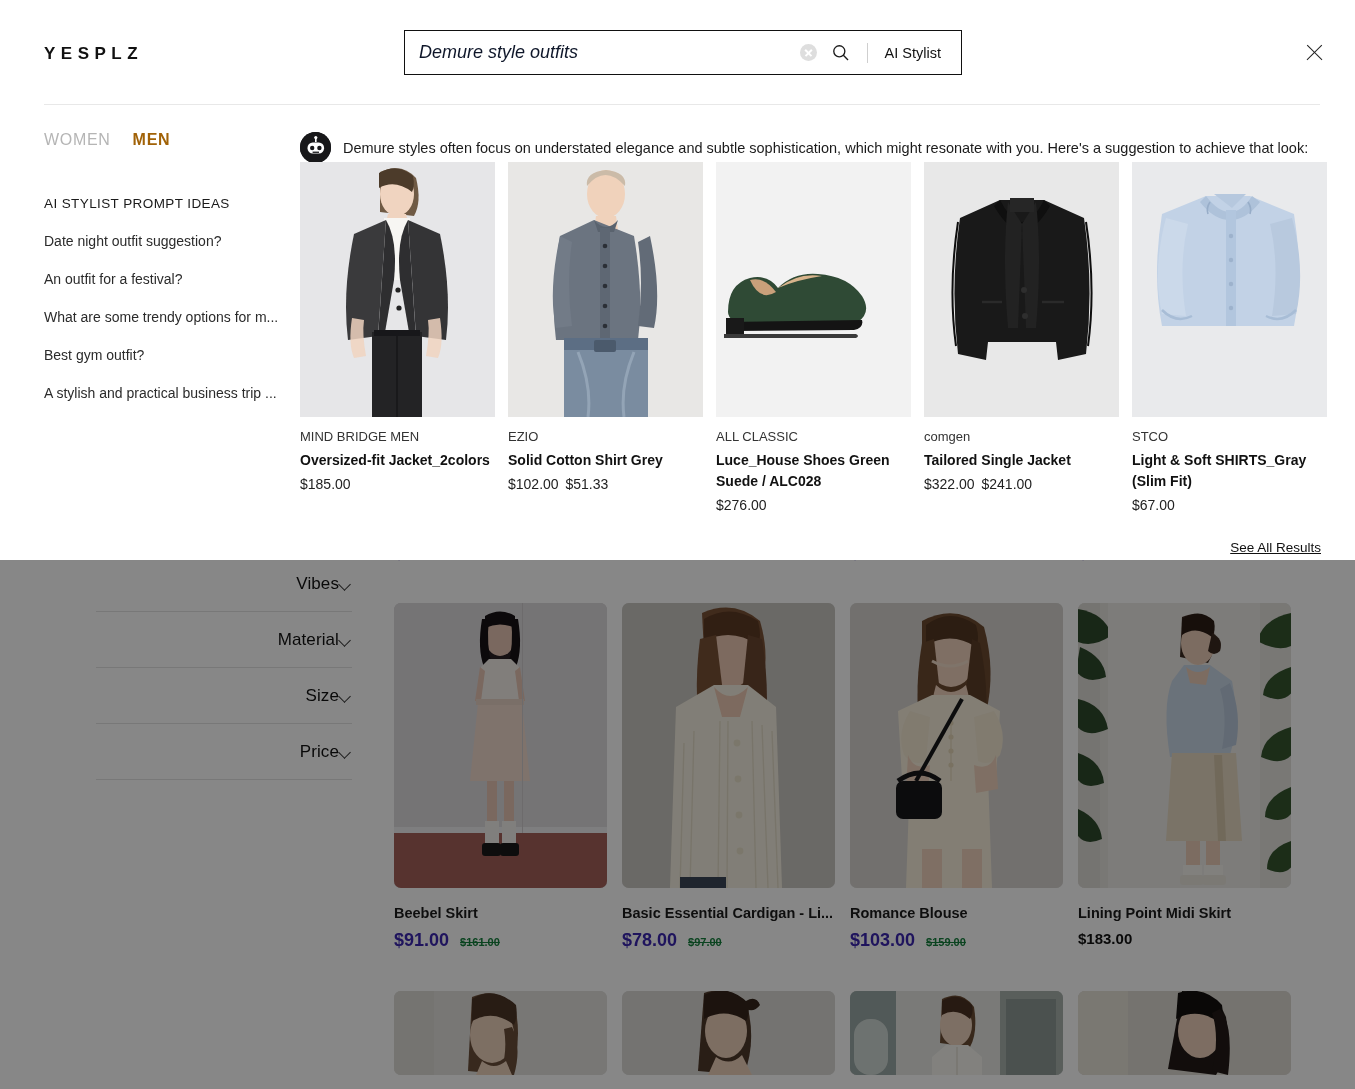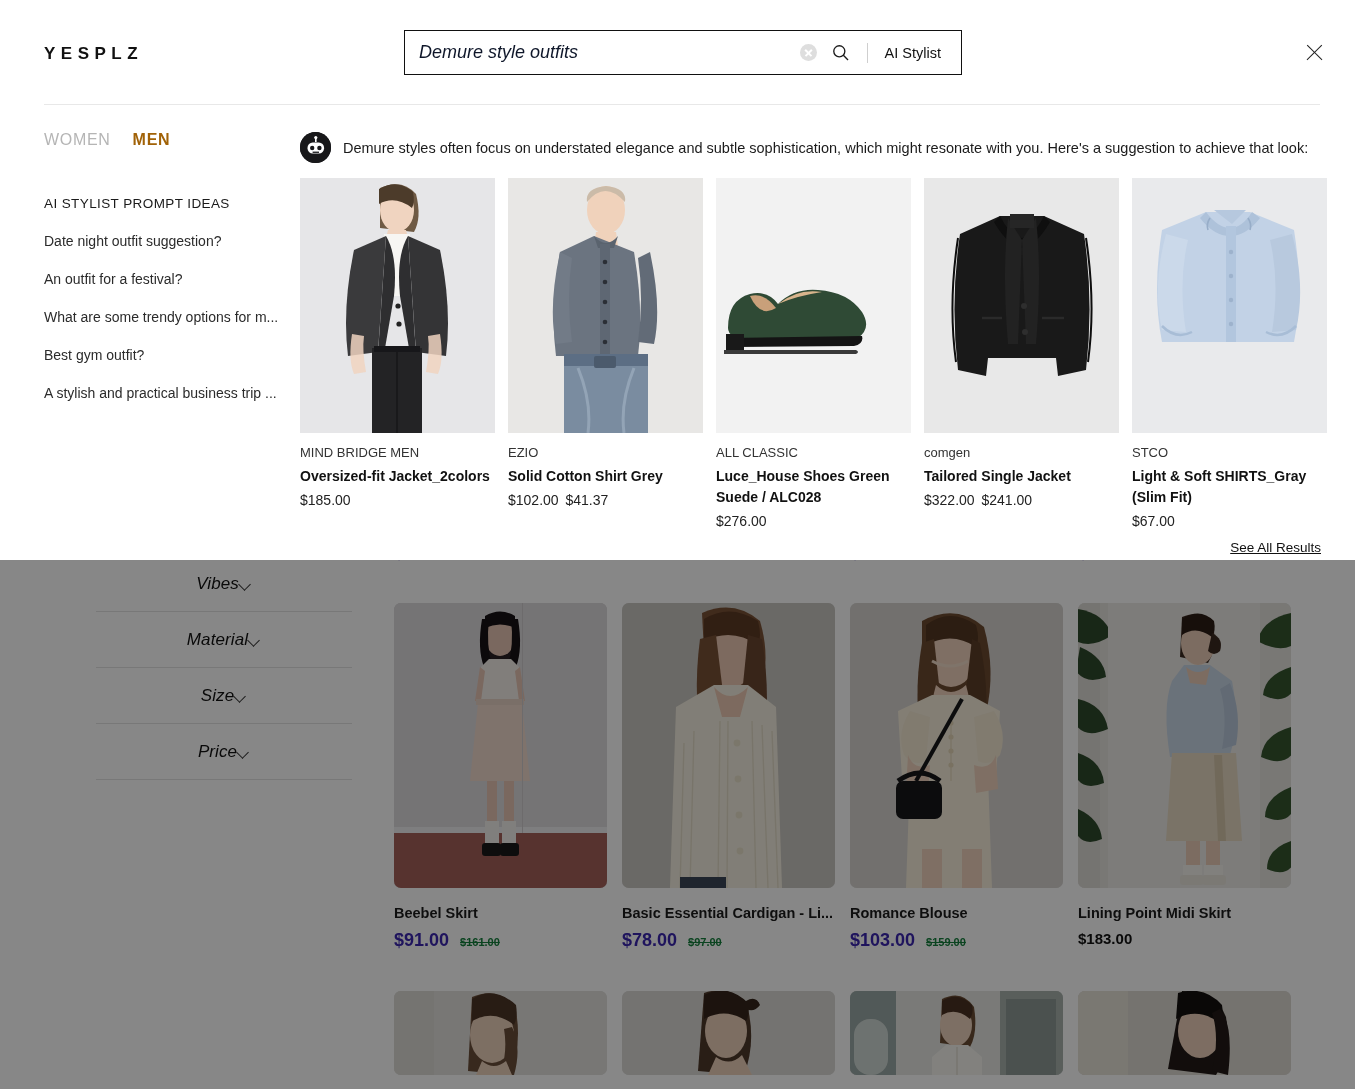--- a/index.html
+++ b/index.html
@@ -15,24 +15,23 @@
   .bg-page {
     position: absolute; left: 0; top: 0; width: 1355px; height: 1089px;
     background: #ffffff;
   }
   .bg-inner { position: absolute; left: 0; top: 0; width: 1355px; height: 1089px; }
 
   .filters {
     position: absolute; left: 96px; top: 556px; width: 256px;
   }
   .filter-row {
-    display: flex; align-items: center; justify-content: center;
+    display: flex; align-items: center; justify-content: flex-end;
     padding: 18px 0 17px 0;
     border-bottom: 1px solid #e2e2e2;
-    font-style: italic;
   }
   .filter-row .flabel { font-size: 17px; color: #111; letter-spacing: .1px; }
   .chev {
     width: 13px; height: 13px; position: relative; flex: 0 0 auto;
   }
   .chev::before {
     content: ""; position: absolute; left: 1px; top: 2px;
     width: 8px; height: 8px;
     border-right: 1.6px solid #333; border-bottom: 1.6px solid #333;
     transform: rotate(45deg);
@@ -138,21 +137,21 @@
   }
 
   .ai-msg { position: absolute; left: 300px; top: 132px; display: flex; align-items: center; gap: 12px; }
   .bot-avatar {
     width: 31px; height: 31px; border-radius: 50%; background: #18181a;
     flex: 0 0 auto; position: relative;
   }
   .ai-text { font-size: 14.5px; color: #1b1b1b; }
 
   .reco {
-    position: absolute; left: 300px; top: 178px;
+    position: absolute; left: 300px; top: 162px;
     display: grid; grid-template-columns: repeat(5, 195px); column-gap: 13px;
   }
   .rcard { width: 195px; }
   .rthumb { width: 195px; height: 255px; position: relative; overflow: hidden; background: #e9e9e9; }
   .rbrand { font-size: 13px; color: #333; margin-top: 12px; }
   .rname { font-size: 14px; font-weight: bold; color: #111; margin-top: 6px; line-height: 1.5; }
   .rprice { font-size: 14px; color: #222; margin-top: 5px; }
   .rprice .was { margin-right: 3px; }
 
   .see-all {
@@ -539,21 +538,21 @@
           <path d="M56 176 h84 v12 h-84 z" fill="#5c6e84"></path>
           <rect x="86" y="178" width="22" height="12" rx="2" fill="#4b5a6c"></rect>
           <path d="M70 190 q14 34 10 65" stroke="#93a4b6" stroke-width="3" fill="none"></path>
           <path d="M126 190 q-14 34 -10 65" stroke="#93a4b6" stroke-width="3" fill="none"></path>
         </svg>
       </div>
       <div class="rbrand">EZIO</div>
       <div class="rname">Solid Cotton Shirt Grey</div>
       <div class="rprice">
         <span class="was">$102.00</span>
-        <span>$41.37</span>
+        <span>$51.33</span>
       </div>
     </div>
 
     <div class="rcard">
       <div class="rthumb">
         <svg class="ph" viewBox="0 0 195 255" preserveAspectRatio="none">
           <rect width="195" height="255" fill="#f2f2f2"></rect>
           <path d="M12 150 q0 -28 22 -34 q18 -4 28 10 q16 -16 40 -14 q30 2 44 22 q10 16 -4 26 l-110 2 q-20 -2 -20 -12 z" fill="#2f4a35"></path>
           <path d="M34 118 q14 -4 26 12 q-16 10 -26 -12 z" fill="#c9a07a"></path>
           <path d="M62 126 q20 -16 44 -12 q-26 4 -44 12 z" fill="#d8b48c"></path>

